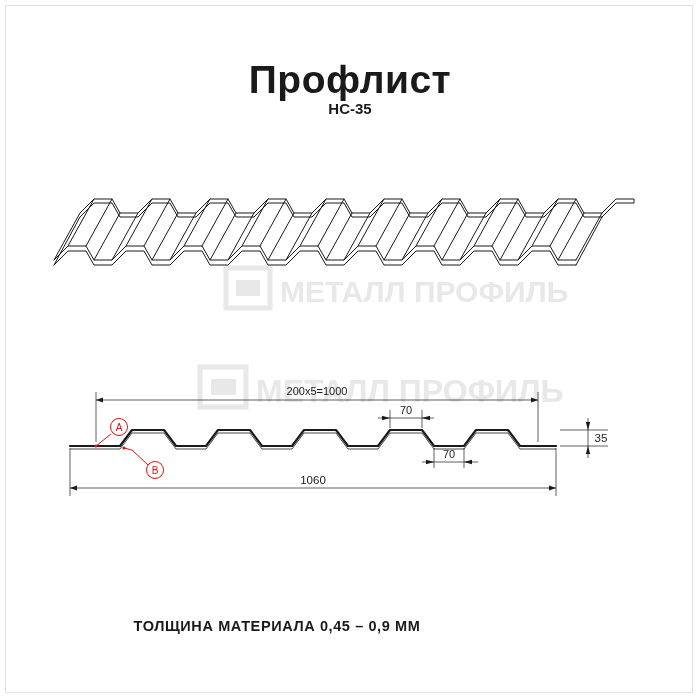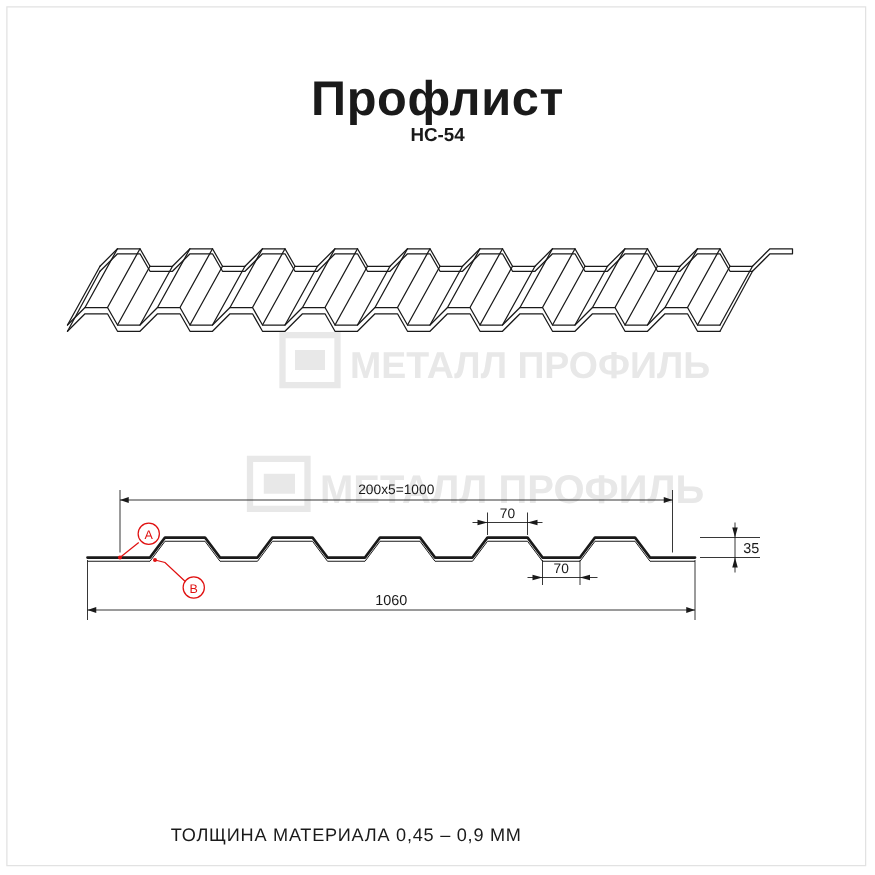--- a/index.html
+++ b/index.html
@@ -66,45 +66,44 @@
     width: 580px;
     height: 150px;
   }
   .footer {
     position: absolute;
     top: 618px;
     left: 0;
     width: 554px;
     text-align: center;
     font-size: 14.5px;
-    font-weight: normal;
+    font-weight: bold;
     letter-spacing: 0.6px;
     color: #1a1a1a;
-    margin-top: 43px;
   }
   .watermark {
     position: absolute;
     pointer-events: none;
     opacity: 1;
     text-decoration: underline;
   }
   .wm1 { left: 222px; top: 258px; }
   .wm2 { left: 196px; top: 357px; }
   svg { display: block; overflow: visible; }
   text { font-family: "Liberation Sans", sans-serif; }
 </style>
 </head>
 <body>
 
 <div class="page">
 
   <div class="frame"></div>
 
   <div class="title">Профлист</div>
-  <div class="subtitle">НС-54</div>
+  <div class="subtitle">НС-35</div>
 
   <div class="watermark wm1">
     <svg width="300" height="60" viewBox="0 0 300 60">
       <g fill="#e8e8e8">
         <path d="M4 10 h44 v40 h-44 z" fill="none" stroke="#e8e8e8" stroke-width="5"></path>
         <path d="M14 22 h24 v16 h-24 z" fill="#e8e8e8"></path>
       </g>
       <text x="58" y="44" font-size="30" font-weight="bold" fill="#e8e8e8">МЕТАЛЛ ПРОФИЛЬ</text>
     </svg>
   </div>

